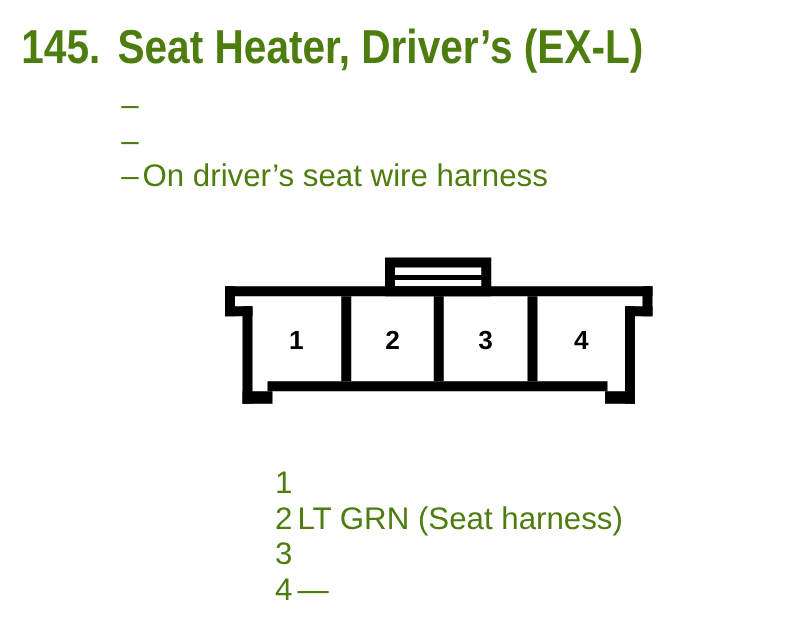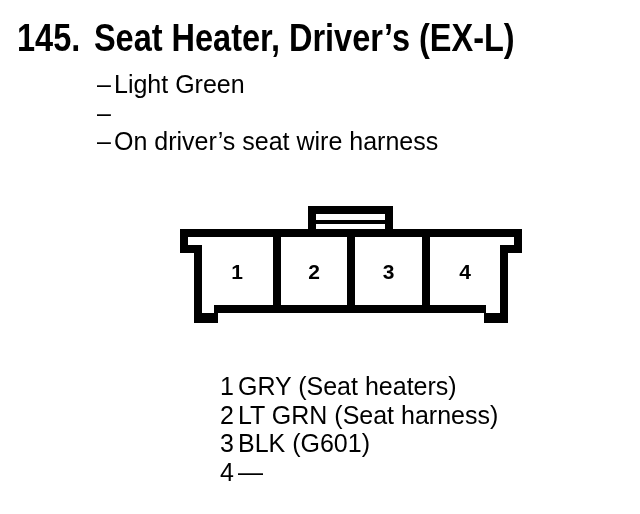--- a/index.html
+++ b/index.html
@@ -1,21 +1,21 @@
 <!DOCTYPE html>
 <html><head>
 <meta charset="utf-8">
 <style>
   html, body { margin: 0; padding: 0; background: #ffffff; }
   .page {
     position: relative;
     width: 640px;
     height: 514px;
     background: #ffffff;
-    color: #000000;
+    color: #4d7c0f;
     font-family: "Liberation Sans", "DejaVu Sans", sans-serif;
     overflow: hidden;
   }
   .title-row {
     position: absolute;
     left: 17px;
     top: 18px;
     display: flex;
     gap: 16px;
     font-size: 38px;
@@ -66,21 +66,20 @@
 <div class="page">
 
   <div class="title-row">
     <span>145.</span>
     <span>Seat Heater, Driver’s (EX-L)</span>
   </div>
 
   <div class="notes">
     <div class="note">
       <span class="note-marker">–</span>
-      <span class="note-text">Light Green</span>
     </div>
     <div class="note">
       <span class="note-marker">–</span>
     </div>
     <div class="note">
       <span class="note-marker">–</span>
       <span class="note-text">On driver’s seat wire harness</span>
     </div>
   </div>
 
@@ -113,29 +112,27 @@
 
     <text x="237" y="279">1</text>
     <text x="314" y="279">2</text>
     <text x="388.5" y="279">3</text>
     <text x="465" y="279">4</text>
   </svg>
 
   <div class="legend">
     <div class="legend-row">
       <span class="legend-pin">1</span>
-      <span class="legend-label">GRY (Seat heaters)</span>
     </div>
     <div class="legend-row">
       <span class="legend-pin">2</span>
       <span class="legend-label">LT GRN (Seat harness)</span>
     </div>
     <div class="legend-row">
       <span class="legend-pin">3</span>
-      <span class="legend-label">BLK (G601)</span>
     </div>
     <div class="legend-row">
       <span class="legend-pin">4</span>
       <span class="legend-label">—</span>
     </div>
   </div>
 
 </div>
 
 </body></html>

